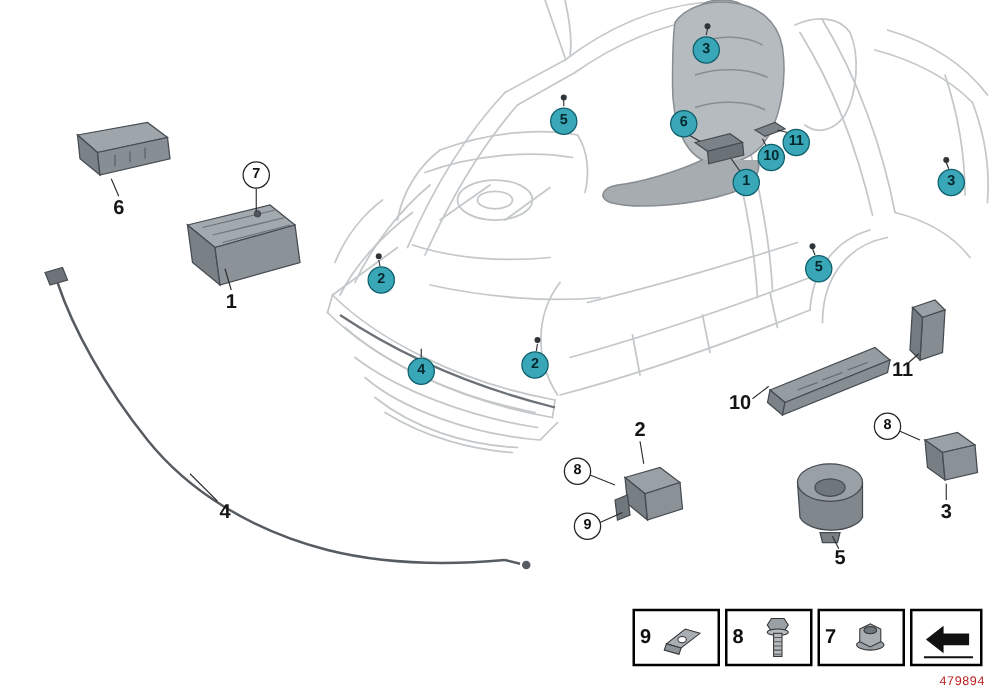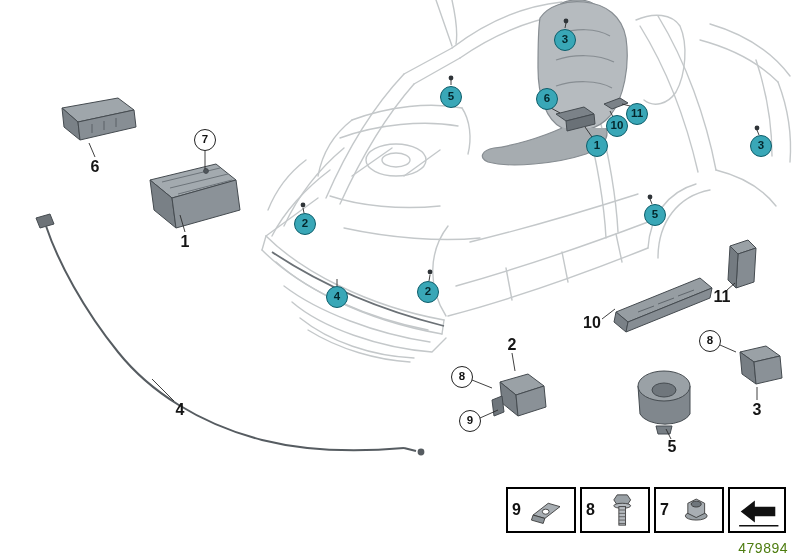--- a/index.html
+++ b/index.html
@@ -10,21 +10,21 @@
   .co{position:absolute;width:22px;height:22px;border-radius:50%;display:flex;align-items:center;
       justify-content:center;font-weight:bold;font-size:11.5px;line-height:1;cursor:pointer}
   .co.teal{background:#39a7b7;border:1.6px solid #0e5e6b;color:#04272c}
   .co.white{background:#fff;border:1.6px solid #222;color:#111}
   .lbl{position:absolute;transform:translate(-50%,-50%);font-weight:bold;font-size:16px;color:#151515;cursor:pointer}
   .legend{position:absolute;left:506px;top:487px;display:flex;gap:4px}
   .lbox{width:70px;height:46px;border:2px solid #000;background:#fff;display:flex;align-items:center;
         justify-content:flex-start;padding:2px 4px;gap:2px}
   .lbox.arrowbox{width:58px;justify-content:center}
   .lnum{font-weight:bold;font-size:16px;color:#111}
-  .pn{position:absolute;right:12px;top:540px;font-size:14px;color:#4d7c0f;letter-spacing:.5px}
+  .pn{position:absolute;right:12px;top:540px;font-size:10px;color:#b91c1c;letter-spacing:.5px}
 </style>
 </head>
 <body>
 
 <div class="stage">
 
   <svg class="art" width="800" height="560" viewBox="0 0 800 560">
 
     <g stroke="#c4c8ca" fill="none" stroke-width="1.4" stroke-linecap="round">
 

